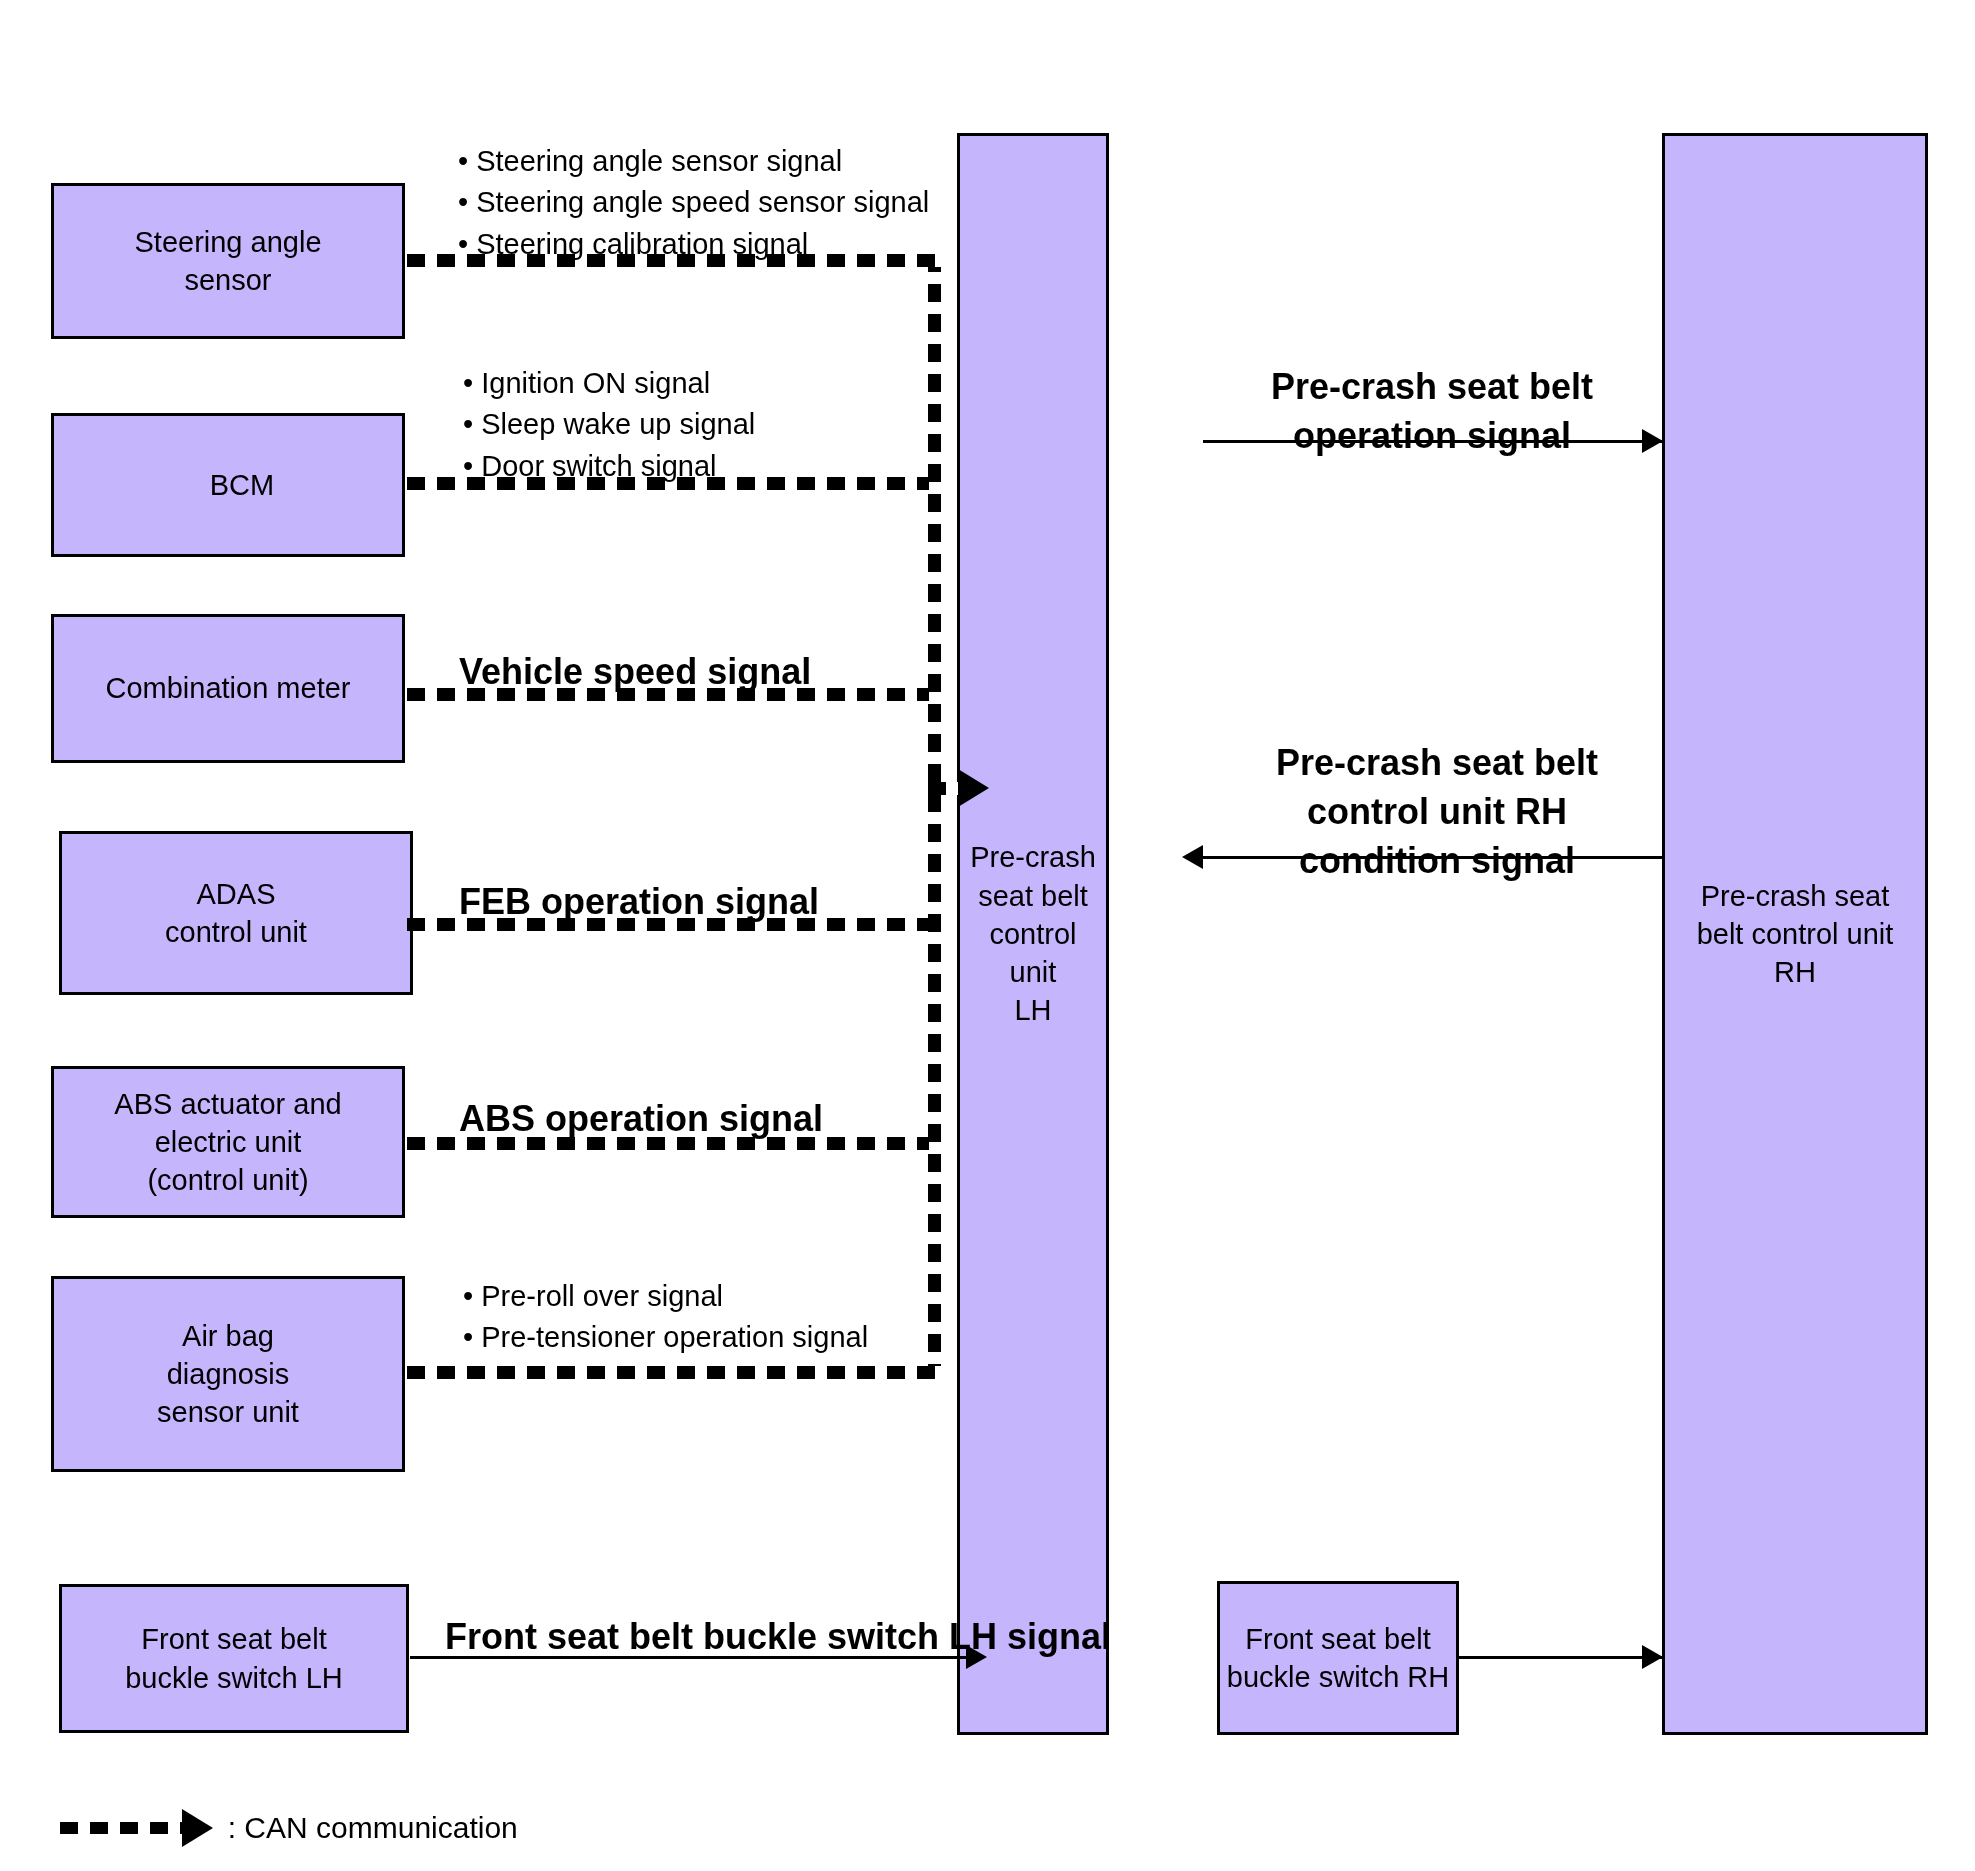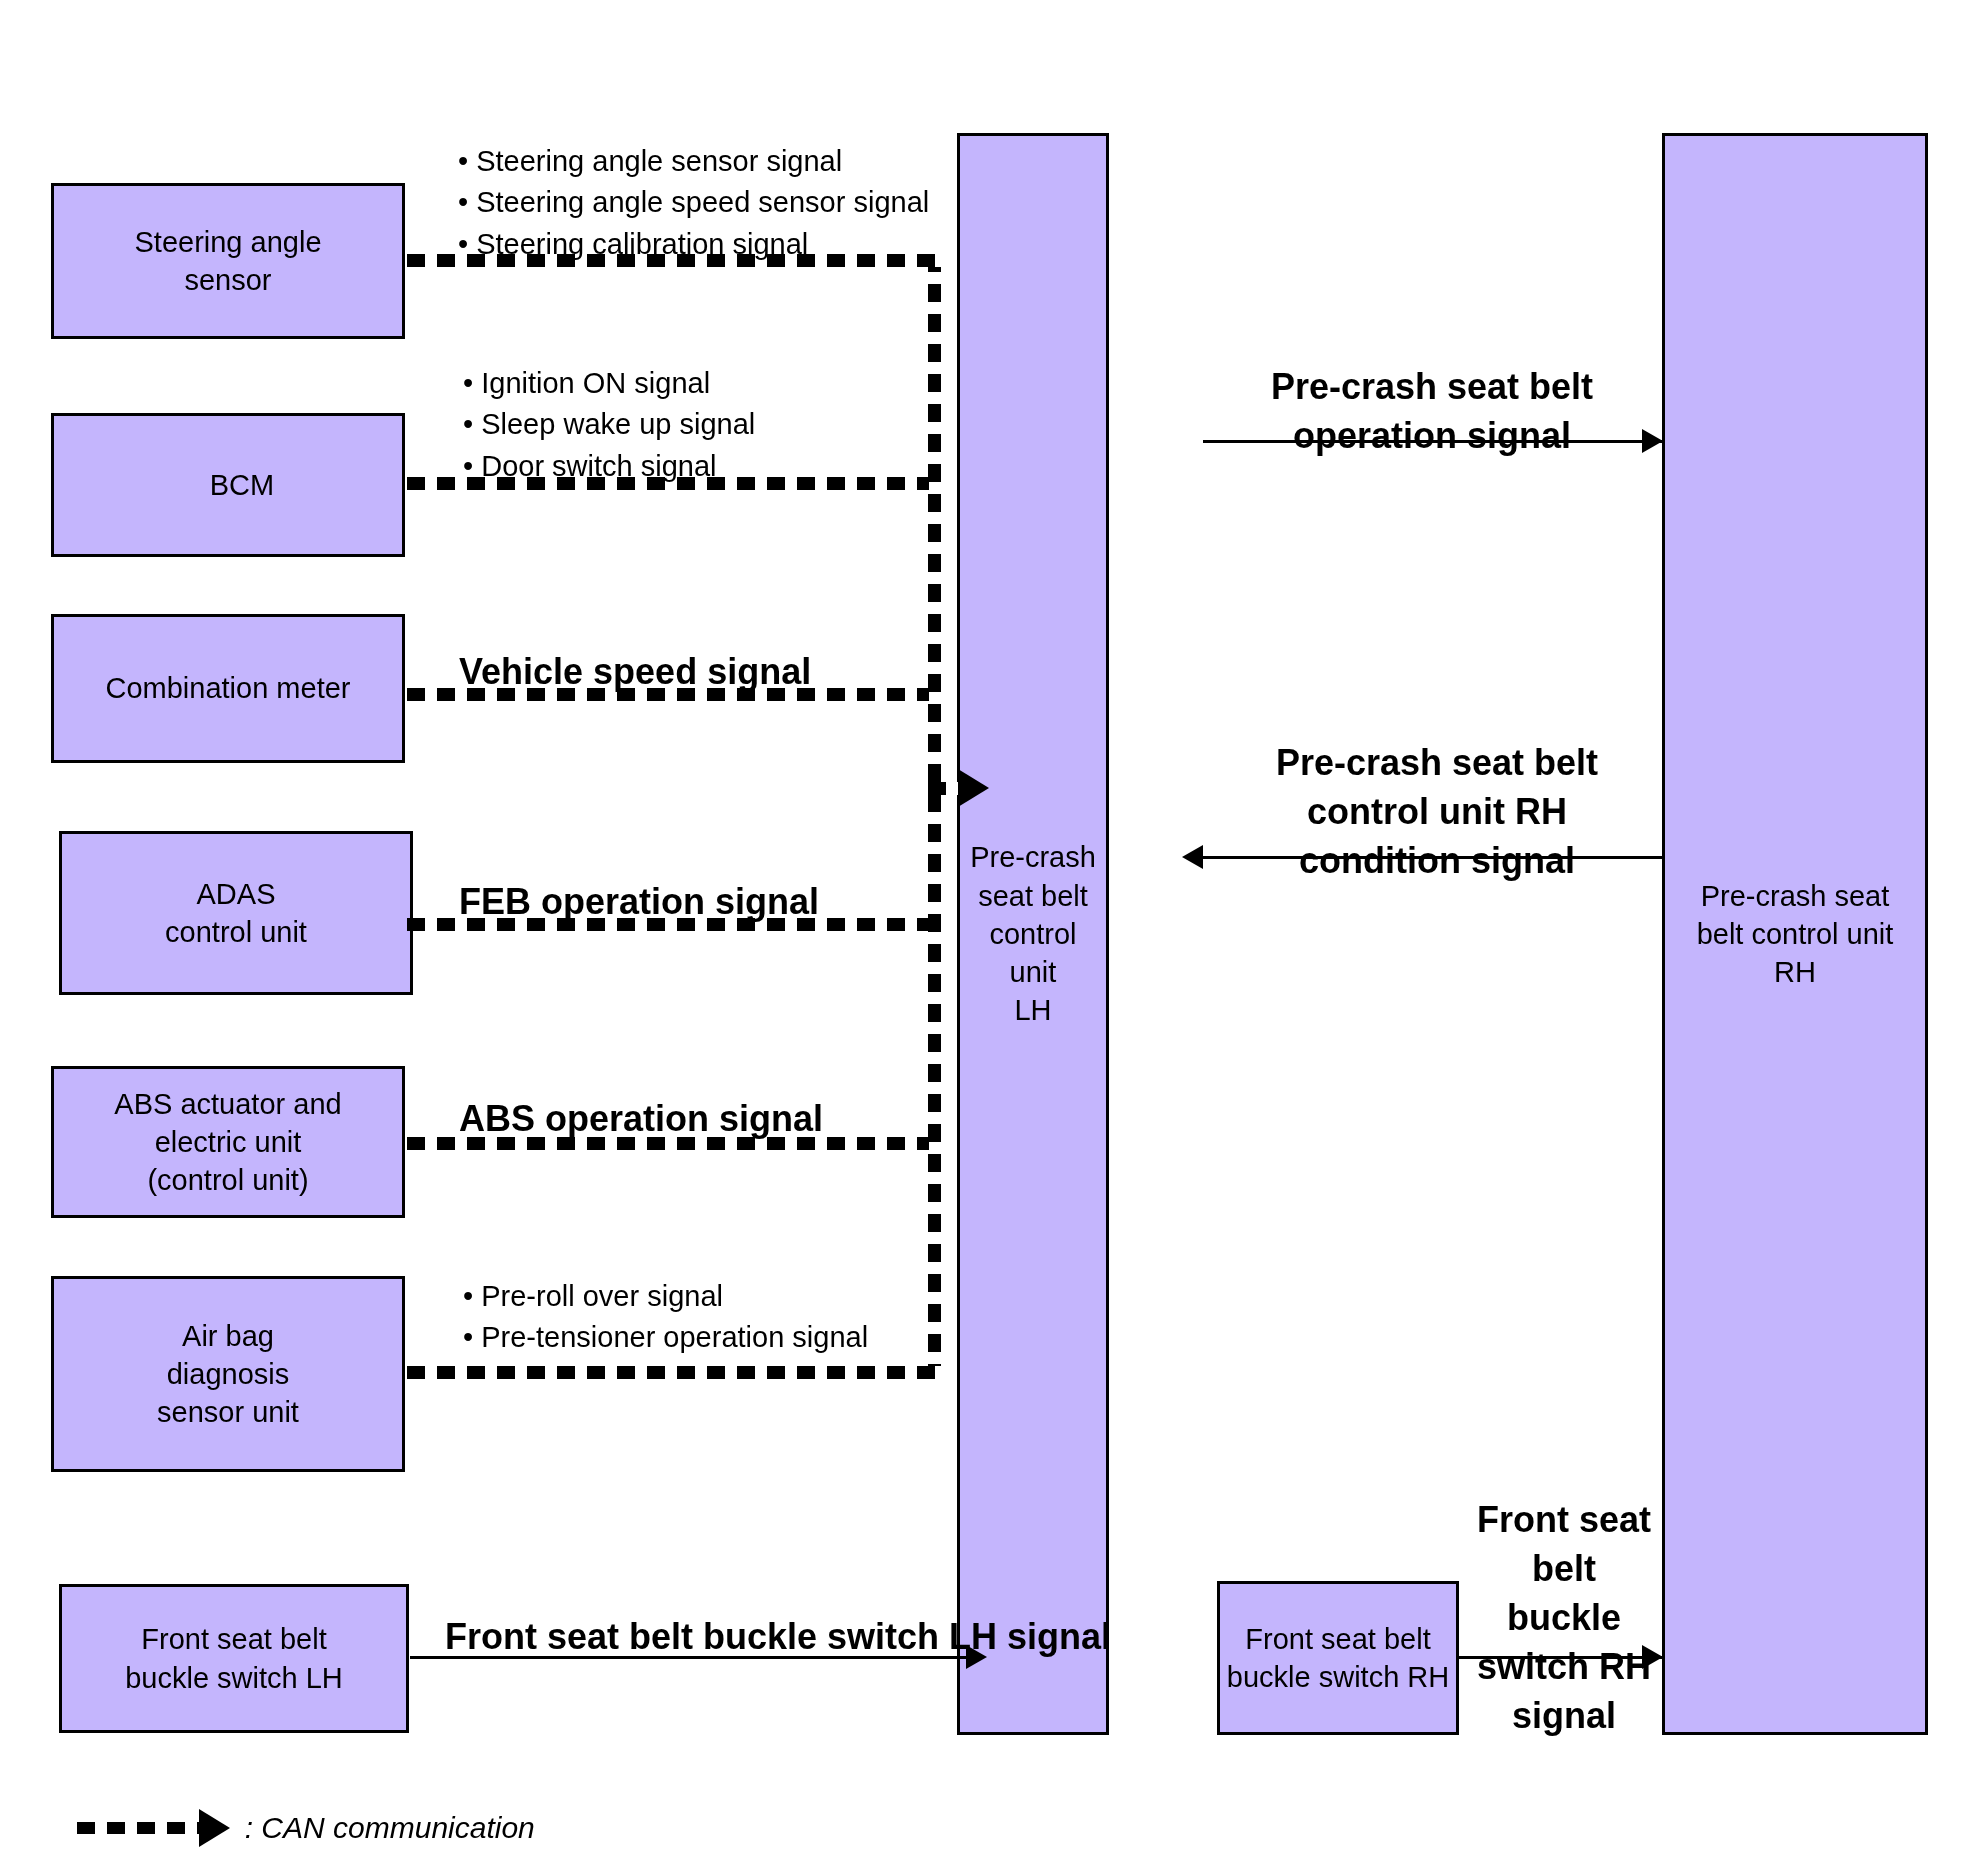--- a/index.html
+++ b/index.html
@@ -141,22 +141,21 @@
   <div class="hline" style="left:1203px;top:856px;width:460px;"></div>
   <div class="arrow-l" style="left:1182px;top:845px;"></div>
   <div class="lbl center" style="left:1212px;top:739px;width:450px;">Pre-crash seat belt<br>control unit RH<br>condition signal</div>
 
   <div class="hline" style="left:410px;top:1656px;width:557px;"></div>
   <div class="arrow-r" style="left:966px;top:1645px;"></div>
   <div class="lbl" style="left:445px;top:1613px;">Front seat belt buckle switch LH signal</div>
 
   <div class="hline" style="left:1459px;top:1656px;width:203px;"></div>
   <div class="arrow-r" style="left:1642px;top:1645px;"></div>
-  <div class="lbl center" style="left:1476px;top:1496px;width:176px;">Front seat<br>belt buckle<br>switch RH<br>signal</div>
 
-  <div class="legend" style="left:77px;top:1809px;font-style:italic;">
+  <div class="legend" style="left:60px;top:1809px;">
     <div class="can-seg"></div>
     <div class="lg-arrow"></div>
     <div class="lg-text">: CAN communication</div>
   </div>
 
 </div>
 
 
 </body></html>

